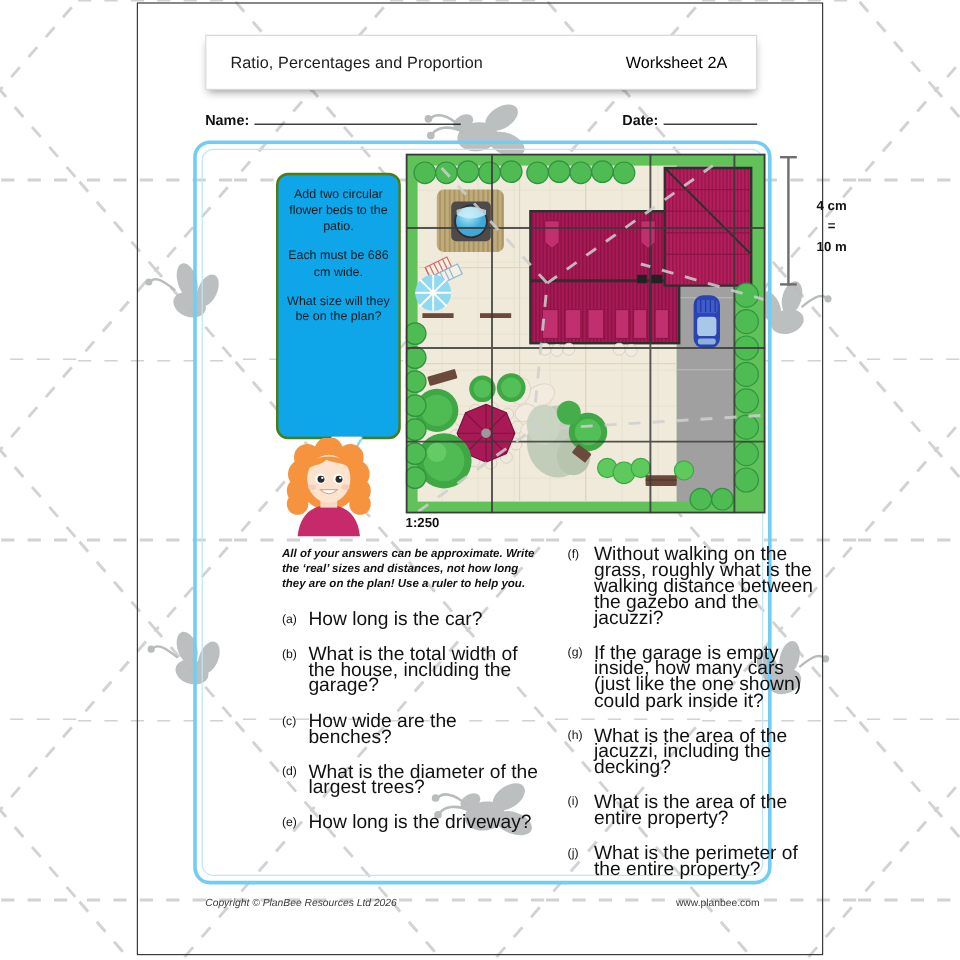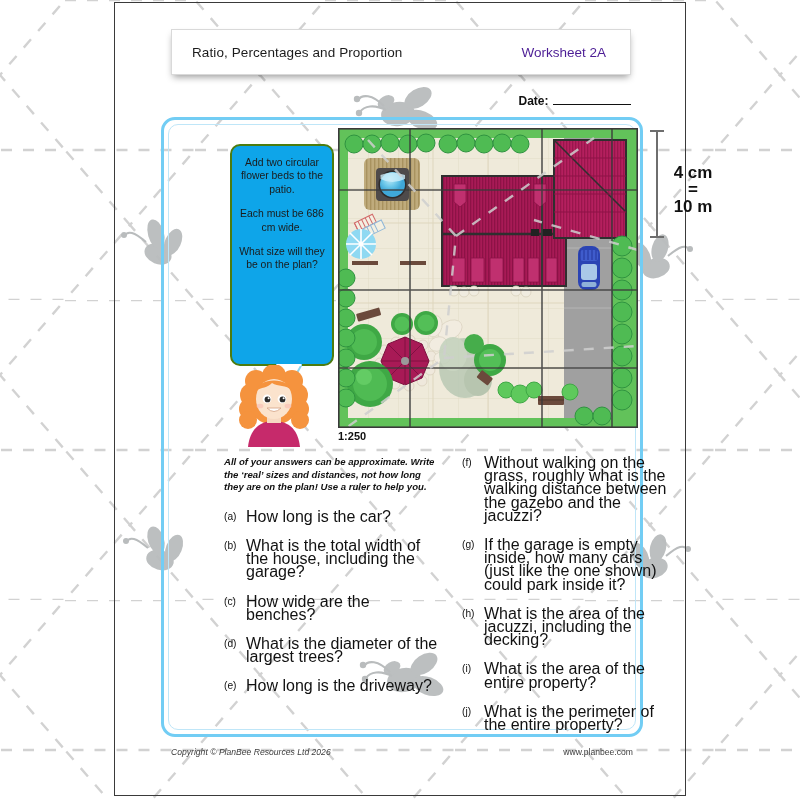--- a/index.html
+++ b/index.html
@@ -32,21 +32,21 @@
     position:absolute; left:56px; top:26px; width:460px; height:46px;
     background:#ffffff;
     border:1px solid #d9d9d9;
     box-shadow: 0 4px 7px -2px rgba(0,0,0,.40);
     display:flex; align-items:center; z-index:6;gap:24px;
   }
   .titlebar .t-left {
     font-size:13.5px; color:#1c1c1c; margin-left:20px; letter-spacing:.1px;
   }
   .titlebar .t-right {
-    font-size:13.5px; color:#4c1d95; margin-left:auto; margin-right:24px;
+    font-size:13.5px; color:#000000; margin-left:auto; margin-right:24px;
   }
 
   
   .namedate { position:absolute; left:56px; top:88px; width:460px; height:20px; z-index:6; }
   .nd-label { font-size:12px; font-weight:bold; color:#111; }
   .nd-line { display:inline-block; border-bottom:1.3px solid #111; vertical-align:baseline; }
   .nd-name { position:absolute; left:0; top:0; white-space:nowrap; }
   .nd-date { position:absolute; right:0; top:0; white-space:nowrap; }
 
   
@@ -82,27 +82,27 @@
     position:absolute; left:174px; top:310px; font-size:11px; font-weight:bold; color:#111; z-index:5;
   }
 
   
   .dimbar { position:absolute; left:486px; top:10px; width:74px; height:108px; z-index:5; }
   .dimbar .bar { position:absolute; left:6px; top:0; width:2px; height:108px; background:#6e6e6e; }
   .dimbar .cap { position:absolute; left:0; width:14px; height:2px; background:#6e6e6e; }
   .dimbar .cap.top { top:0; }
   .dimbar .cap.bot { bottom:0; }
   .dimbar .txt {
-    position:absolute; left:22px; top:34px; font-size:17px; font-weight:bold;
+    position:absolute; left:22px; top:34px; font-size:11px; font-weight:bold;
     color:#111; line-height:17px; text-align:center; width:42px;
   }
 
   
   .qcols { position:absolute; left:60px; top:336px; width:458px; z-index:5; }
-  .qcol { position:absolute; top:0; width:214px; }
+  .qcol { position:absolute; top:0; width:214px;margin-left:11px; }
   .qcol.left { left:0; }
   .qcol.right { left:238px; }
   .intro {
     font-size:9.6px; line-height:12.6px; font-style:italic; font-weight:bold;
     color:#111; margin-bottom:16px;
   }
   .qitem { display:flex; margin-bottom:16px; }
   .qlab { width:22px; flex:0 0 22px; font-size:10.2px; color:#111; line-height:13.2px; }
   .qtxt { font-size:16px; color:#111; line-height:13.2px; }
   .qcol.right .qitem:first-child { margin-top:0; }
@@ -224,20 +224,24 @@
 
   <div class="sheet">
     <div class="sheet-inner">
 
       <div class="titlebar">
         <span class="t-left">Ratio, Percentages and Proportion</span>
         <span class="t-right">Worksheet 2A</span>
       </div>
 
       <div class="namedate">
+        <span class="nd-name">
+          <span class="nd-label">Name:</span>
+          <span class="nd-line" style="width:172px;"></span>
+        </span>
         <span class="nd-date">
           <span class="nd-label">Date:</span>
           <span class="nd-line" style="width:78px;"></span>
         </span>
       </div>
 
       <div class="blueframe">
 
         <div class="bubble">
           <p>Add two circular flower beds to the patio.</p>

